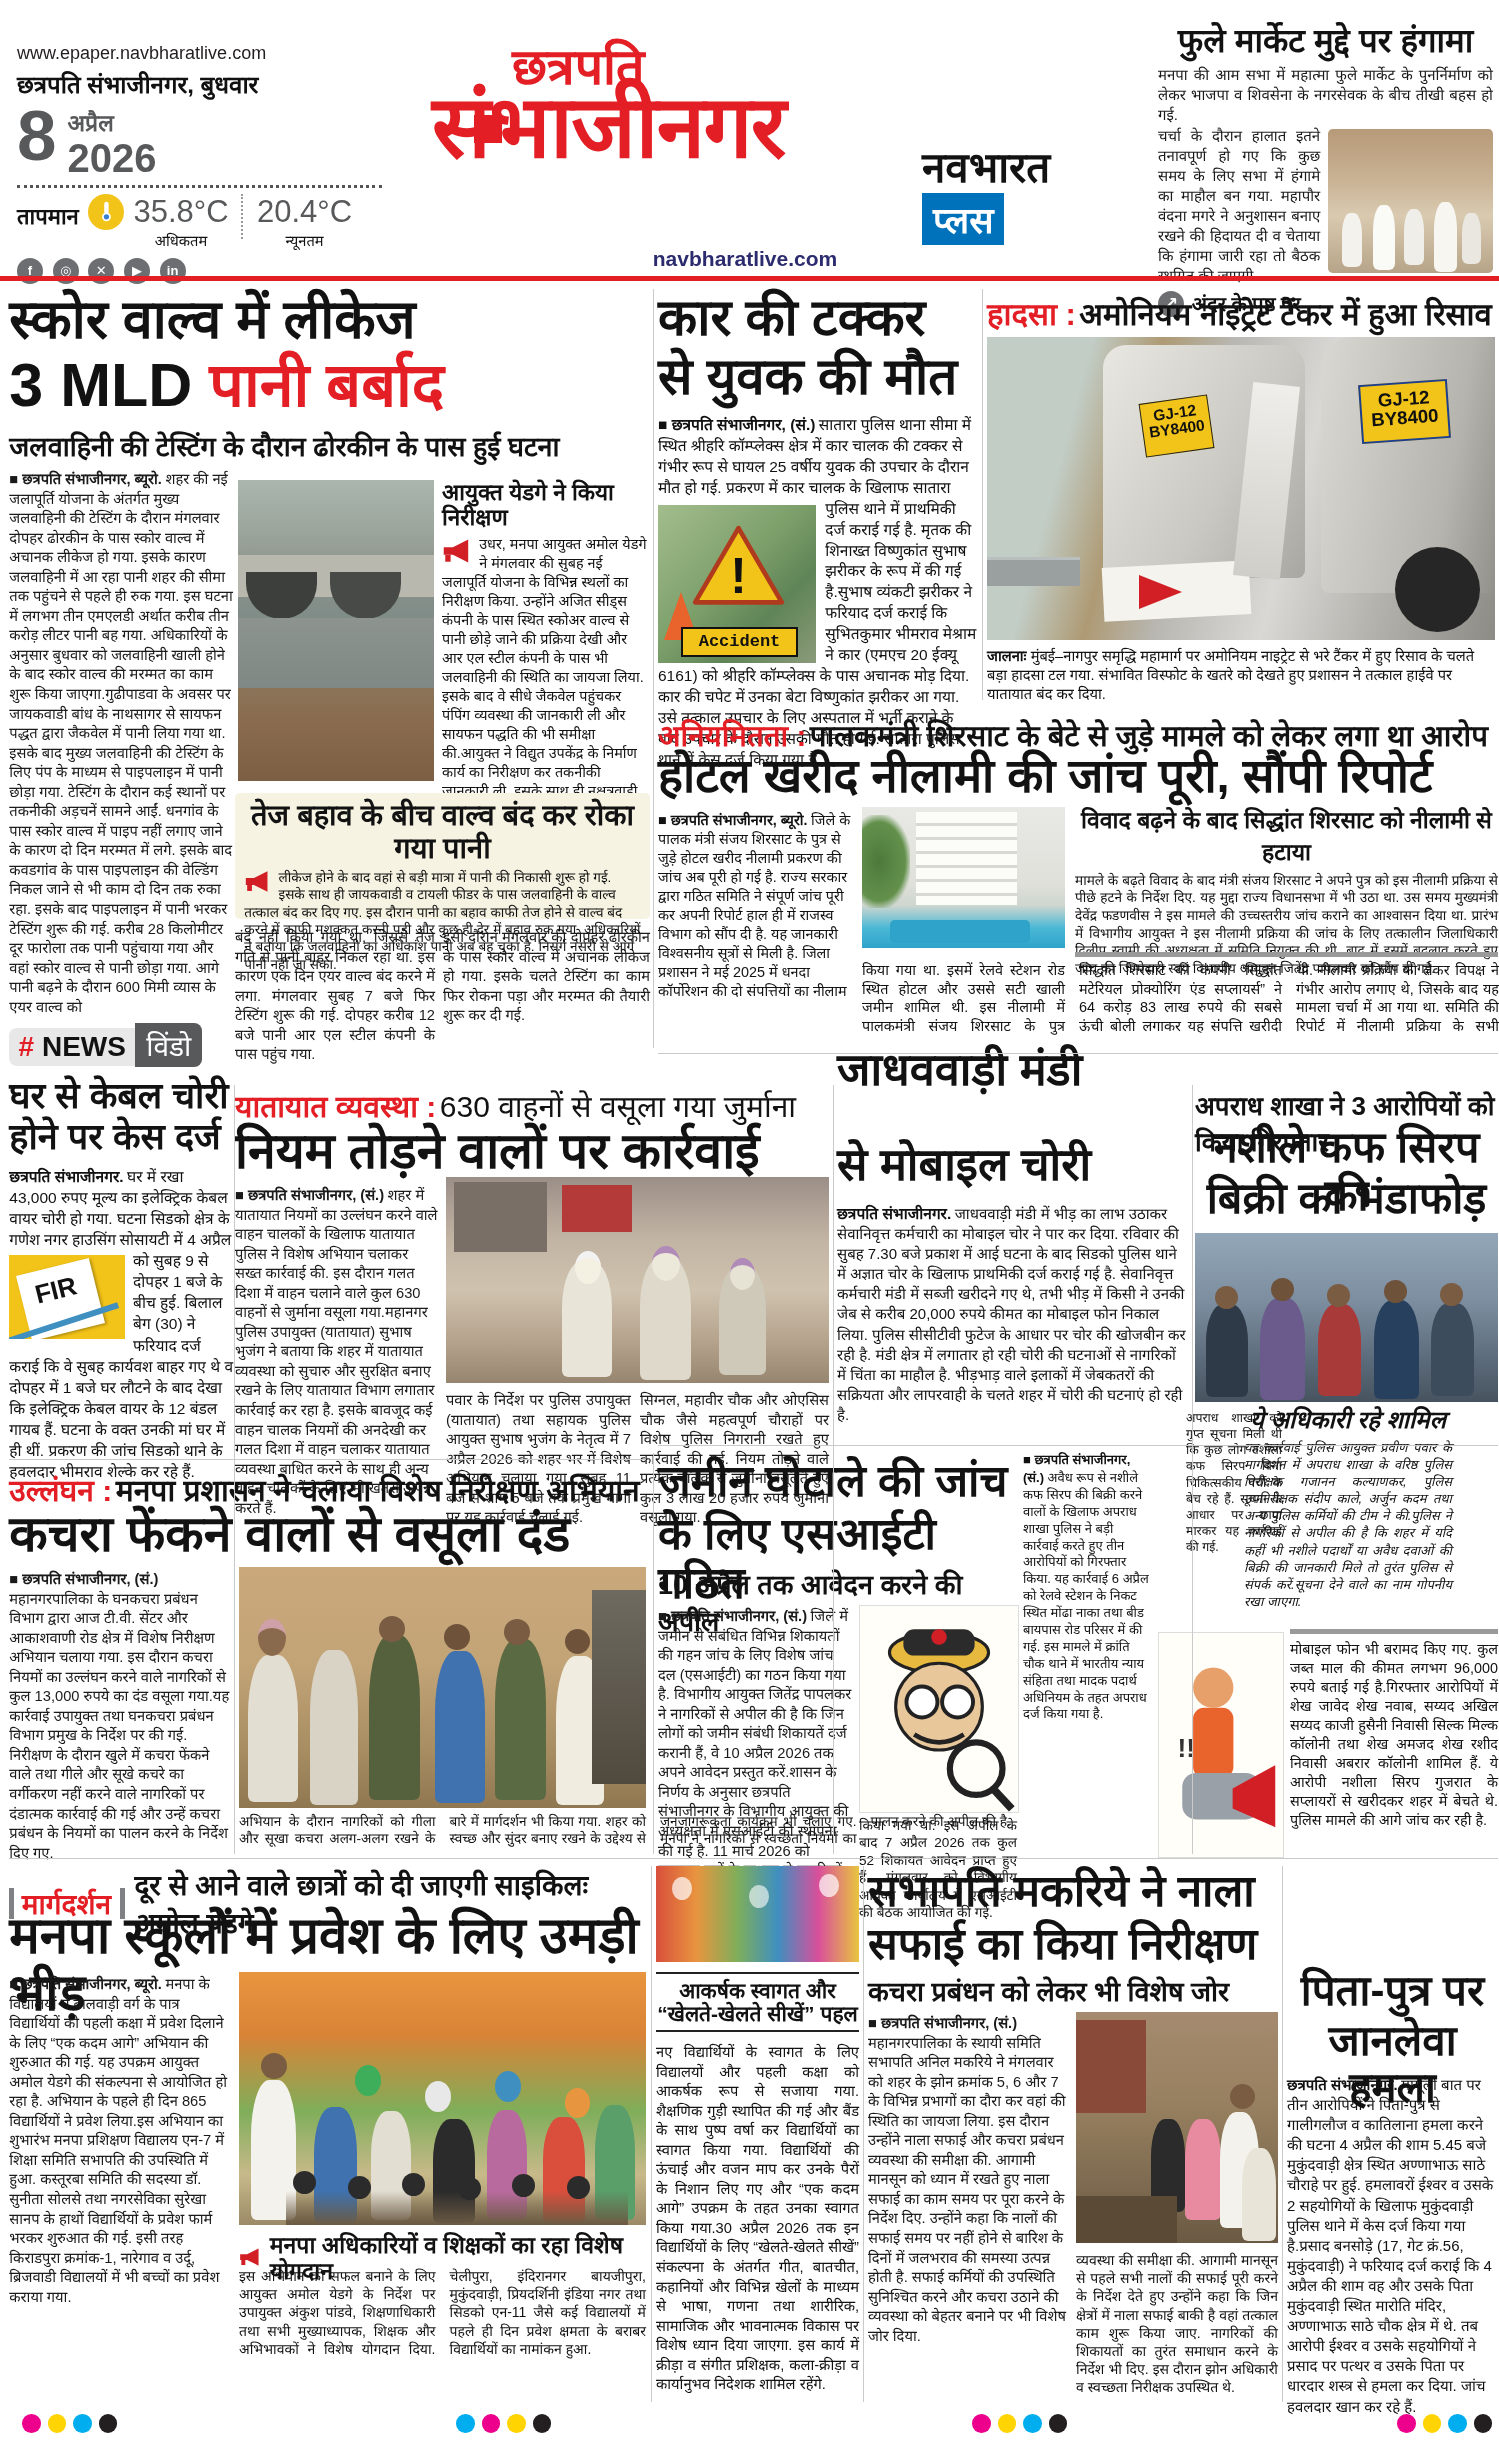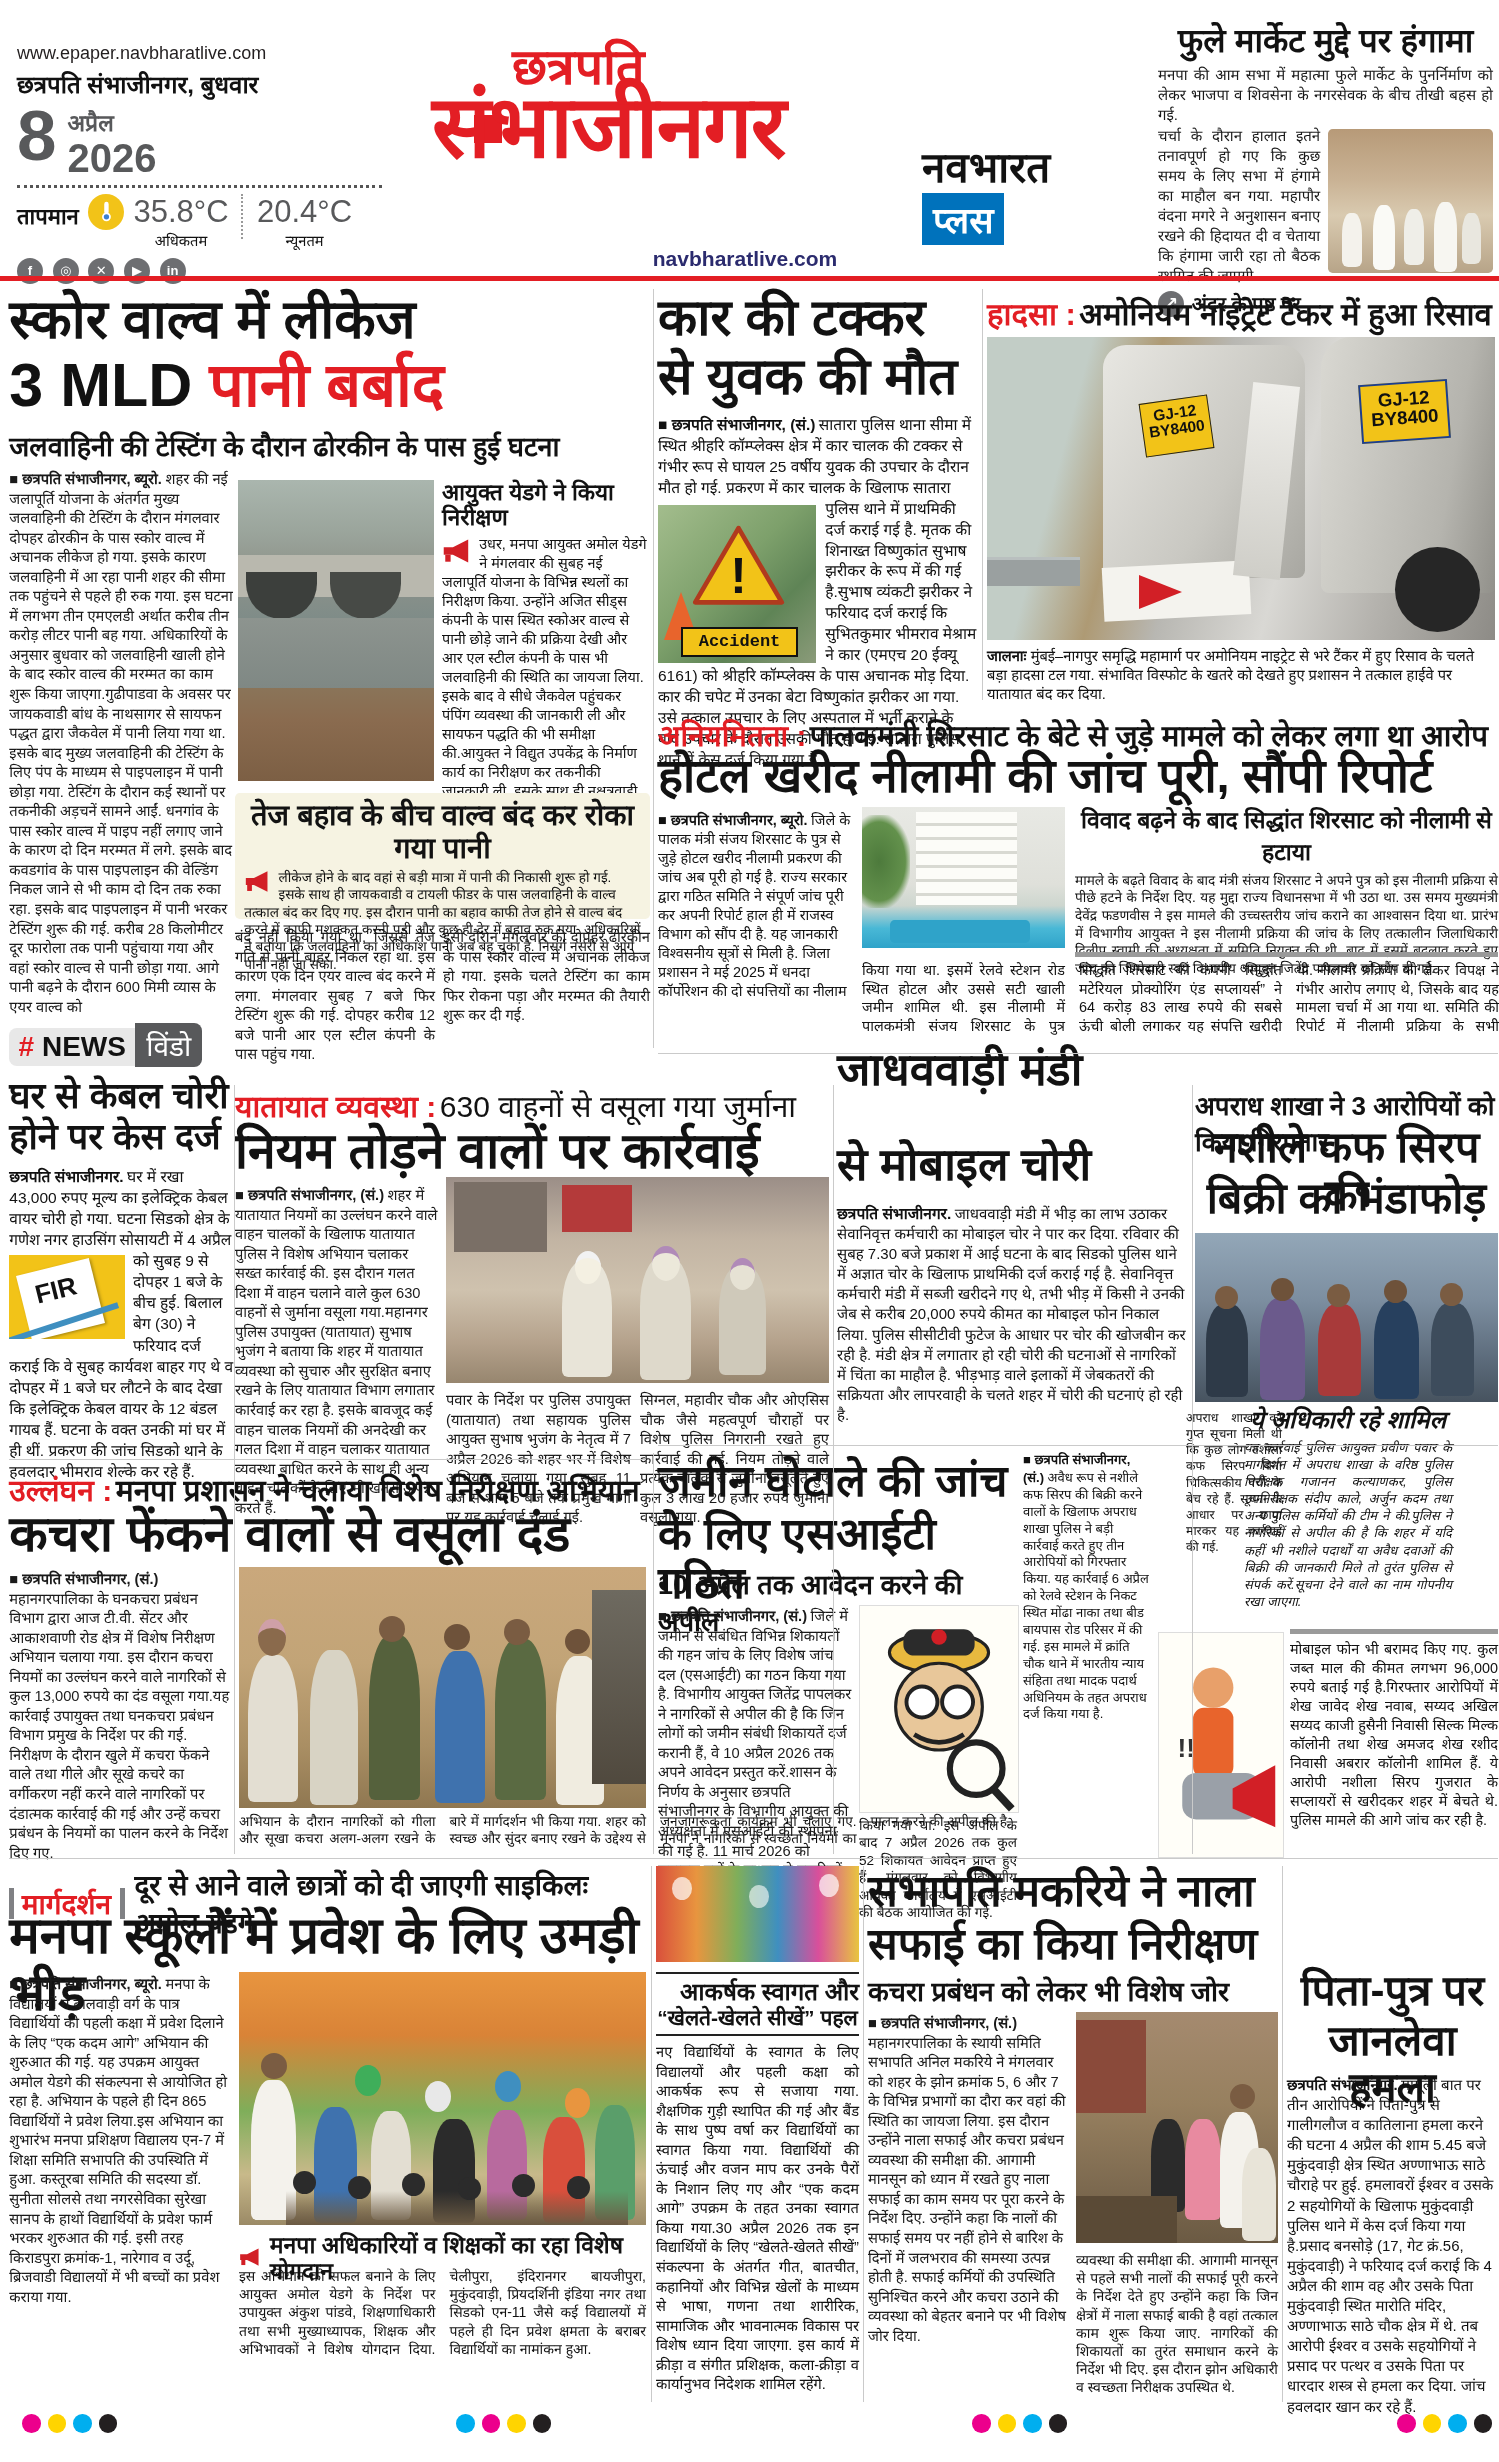--- a/index.html
+++ b/index.html
@@ -424,21 +424,21 @@
   <span class="hl" style="font-size:23px;">मनपा अधिकारियों व शिक्षकों का रहा विशेष योगदान</span>
 </div>
 <div class="abs just" style="left:239px;top:2267px;width:407px;height:127px;column-count:2;column-gap:14px;font-size:14px;line-height:1.3;">इस अभियान को सफल बनाने के लिए आयुक्त अमोल येडगे के निर्देश पर उपायुक्त अंकुश पांडवे, शिक्षणाधिकारी तथा सभी मुख्याध्यापक, शिक्षक और अभिभावकों ने विशेष योगदान दिया. चेलीपुरा, इंदिरानगर बायजीपुरा, मुकुंदवाड़ी, प्रियदर्शिनी इंडिया नगर तथा सिडको एन-11 जैसे कई विद्यालयों में पहले ही दिन प्रवेश क्षमता के बराबर विद्यार्थियों का नामांकन हुआ.</div>
 
 <div class="photo ph-decor" style="left:656px;top:1866px;width:203px;height:96px;">
   <div class="balloon" style="left:15.5px;top:11px;width:20px;height:23px;background:#fff;opacity:.7;"></div>
   <div class="balloon" style="left:93px;top:18.6px;width:20px;height:23px;background:#fff;opacity:.6;"></div>
   <div class="balloon" style="left:163px;top:7.8px;width:20px;height:23px;background:#fff;opacity:.7;"></div>
 </div>
 <div class="abs" style="left:656px;top:1972px;width:203px;border-top:2.3px solid #222;border-bottom:2.3px solid #222;padding:4.7px 0;">
-  <div class="hl" style="font-size:24px;text-align:right;">आकर्षक स्वागत और</div>
+  <div class="hl" style="font-size:21px;text-align:center;">आकर्षक स्वागत और</div>
   <div class="hl" style="font-size:21px;text-align:center;">“खेलते-खेलते सीखें” पहल</div>
 </div>
 <div class="abs just" style="left:656px;top:2043px;width:203px;font-size:14.7px;line-height:1.33;">नए विद्यार्थियों के स्वागत के लिए विद्यालयों और पहली कक्षा को आकर्षक रूप से सजाया गया. शैक्षणिक गुड़ी स्थापित की गई और बैंड के साथ पुष्प वर्षा कर विद्यार्थियों का स्वागत किया गया. विद्यार्थियों की ऊंचाई और वजन माप कर उनके पैरों के निशान लिए गए और “एक कदम आगे” उपक्रम के तहत उनका स्वागत किया गया.30 अप्रैल 2026 तक इन विद्यार्थियों के लिए “खेलते-खेलते सीखें” संकल्पना के अंतर्गत गीत, बातचीत, कहानियों और विभिन्न खेलों के माध्यम से भाषा, गणना तथा शारीरिक, सामाजिक और भावनात्मक विकास पर विशेष ध्यान दिया जाएगा. इस कार्य में क्रीड़ा व संगीत प्रशिक्षक, कला-क्रीड़ा व कार्यानुभव निदेशक शामिल रहेंगे.</div>
 
 <div class="abs hl" style="left:868px;top:1866px;width:410px;font-size:44px;">सभापति मकरिये ने नाला</div>
 <div class="abs hl" style="left:868px;top:1919px;width:410px;font-size:44px;">सफाई का किया निरीक्षण</div>
 <div class="abs b" style="left:868px;top:1972px;width:410px;font-size:27px;">कचरा प्रबंधन को लेकर भी विशेष जोर</div>
 
 <div class="abs" style="left:868px;top:2014px;width:199px;">
   <span class="dateline body-txt">■ छत्रपति संभाजीनगर, (सं.)</span>

